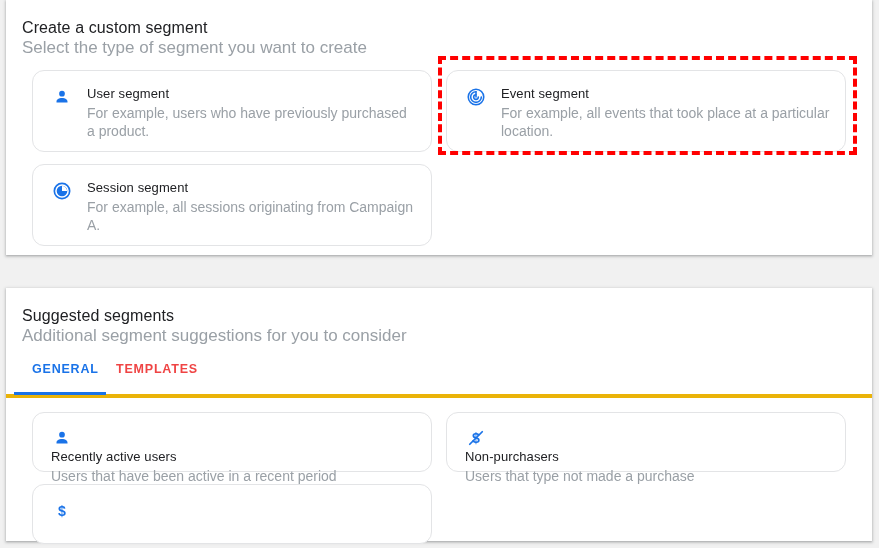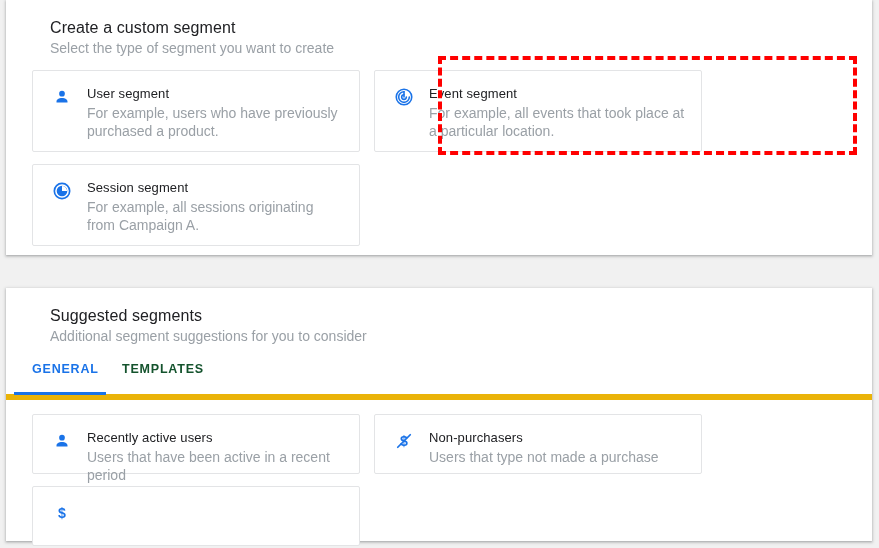--- a/index.html
+++ b/index.html
@@ -35,56 +35,56 @@
   }
   .panel-suggested {
     left: 6px;
     top: 288px;
     width: 866px;
     height: 253px;
   }
 
   
   .section-head {
-    padding: 18px 0 0 44px;
+    padding: 18px 0 0 16px;
   }
   .section-title {
     font-size: 16px;
     color: #202124;
     letter-spacing: .1px;
     line-height: 20px;
   }
   .section-sub {
-    font-size: 14px;
+    font-size: 17px;
     color: #9aa0a6;
     line-height: 16px;
     margin-top: 2px;
   }
 
   
   .card-grid {
     margin: 14px 0 0 0;
     padding: 0 26px 0 26px;
     display: flex;
     flex-wrap: wrap;
     gap: 12px 14px;
   }
   .card {
     box-sizing: border-box;
-    width: 328px;
+    width: 400px;
     border: 1px solid #e3e4e6;
-    border-radius: 2px;
+    border-radius: 12px;
     background: #fff;
     display: flex;
     align-items: flex-start;
     padding: 14px 14px 14px 18px;
     cursor: pointer;
   }
   .card-tall { height: 82px; }
-  .card-short { height: 60px; }
+  .card-short { height: 60px; flex-direction: column; }
 
   .card-icon {
     width: 22px;
     min-width: 22px;
     height: 22px;
     margin-right: 14px;
     margin-top: 1px;
     display: flex;
     align-items: center;
     justify-content: center;
@@ -104,37 +104,37 @@
     line-height: 18px;
     margin-top: 2px;
     max-width: 330px;
   }
 
   
   .tabs {
     margin-top: 14px;
     position: relative;
     height: 36px;
-    border-bottom: 6px solid #eab308;
+    border-bottom: 4px solid #eab308;
   }
   .tab {
     position: absolute;
     top: 4px;
     font-size: 12.5px;
     letter-spacing: .8px;
     font-weight: bold;
     cursor: pointer;
   }
   .tab-general {
     left: 26px;
     color: #1a73e8;
   }
   .tab-templates {
-    left: 116px;
-    color: #14532d;
+    left: 110px;
+    color: #ef4444;
   }
   .tab-underline {
     position: absolute;
     left: 8px;
     bottom: -1px;
     width: 92px;
     height: 3px;
     background: #1a73e8;
   }
 

